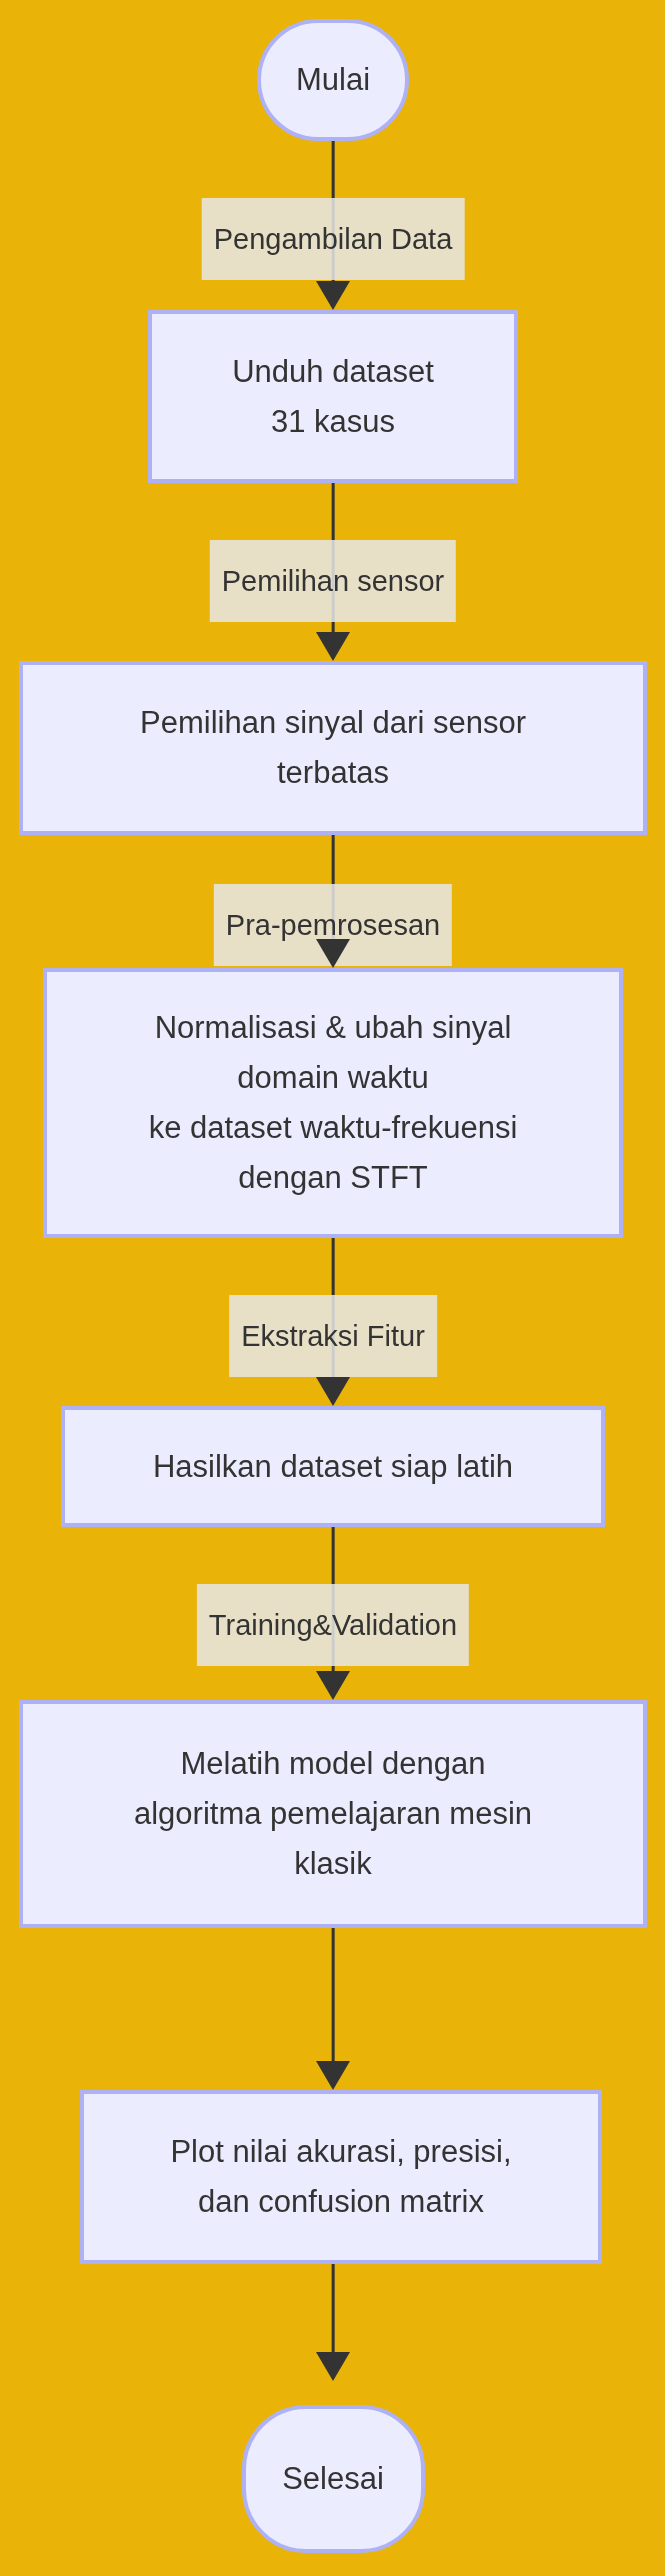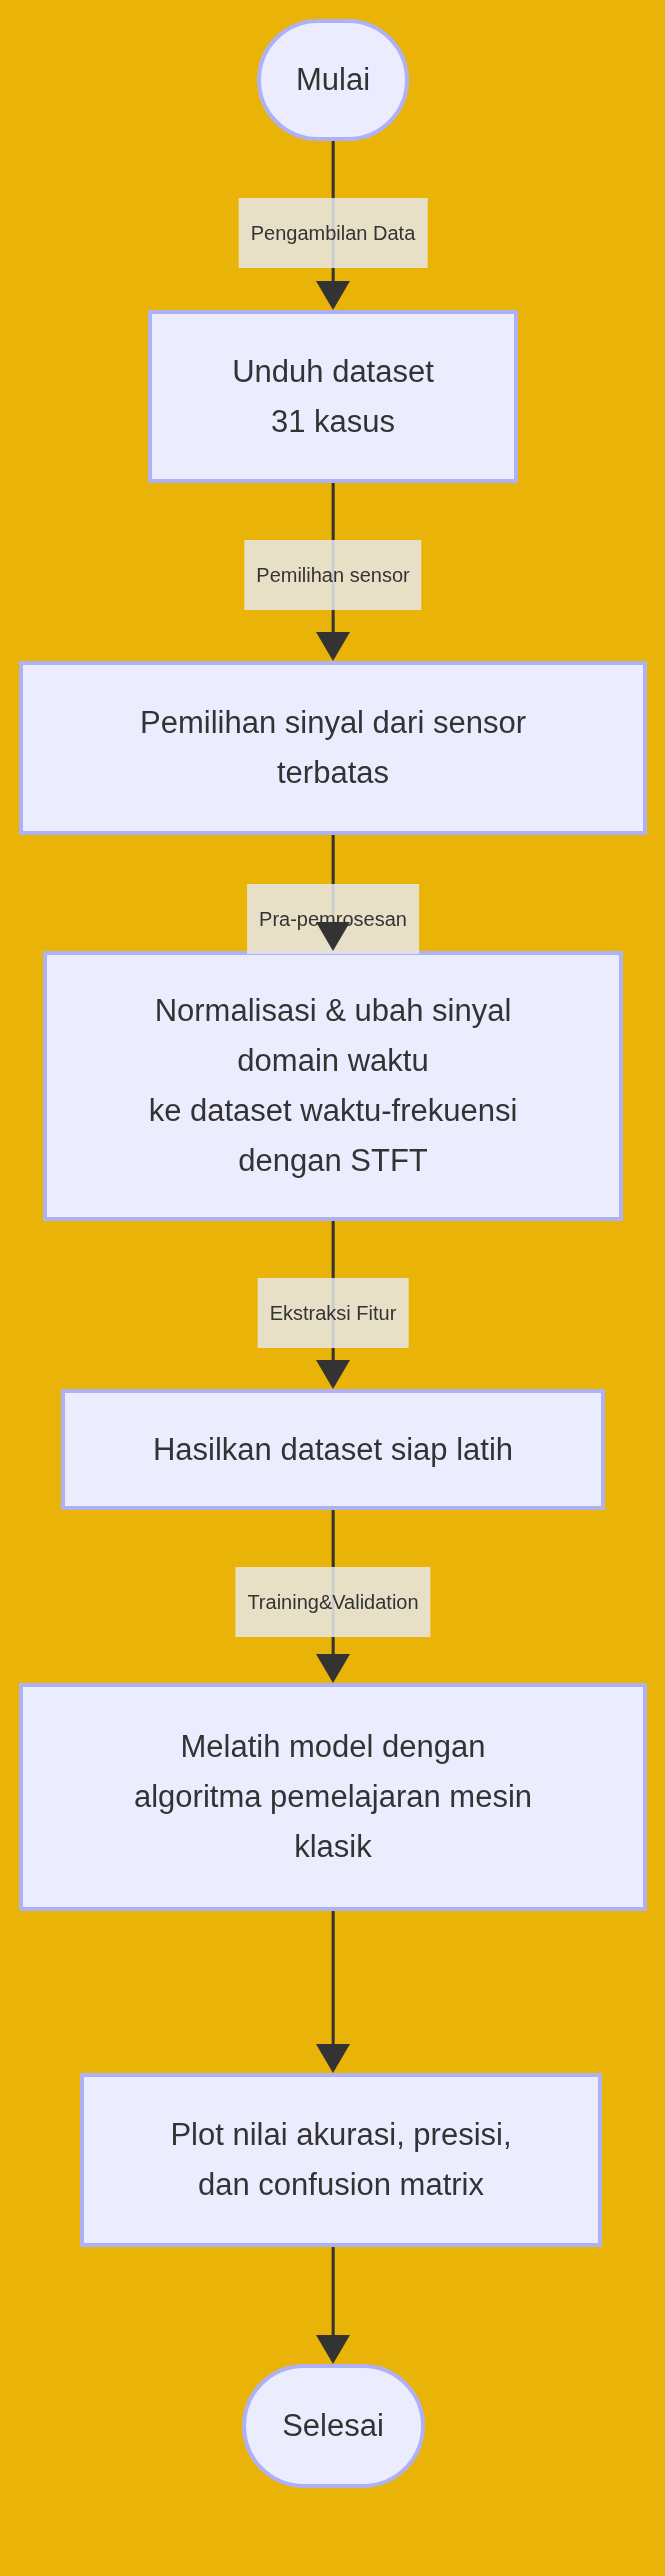--- a/index.html
+++ b/index.html
@@ -33,36 +33,36 @@
     flex-direction:column;
     align-items:center;
     justify-content:center;
     text-align:center;
     font-size:31px;
     line-height:50px;
     color:var(--text);
   }
   .stadium{border-radius:64px;}
   .stadium-start{width:152px;height:122px;}
-  .stadium-end{width:183px;height:124px;}
+  .stadium-end{width:183px;height:148px;margin-top:24px;}
   .box-1{width:370px;height:173px;}
   .box-2{width:628px;height:174px;}
   .box-3{width:580px;height:270px;}
   .box-4{width:544px;height:121px;}
   .box-5{width:628px;height:228px;align-items:flex-end;}
   .box-6{width:522px;height:174px;margin-left:16px;}
   .node-line{width:100%;}
   .connector{
     position:relative;
     flex:none;
     width:100%;
   }
   .c1{height:169px;}
   .c2{height:178px;}
-  .c3{height:116px;}
+  .c3{height:133px;}
   .c4{height:168px;}
   .c5{height:173px;}
   .c6{height:162px;}
   .c7{height:117px;}
   .edge-line{
     position:absolute;
     left:50%;
     top:0;
     bottom:4px;
     width:2.7px;
@@ -78,22 +78,22 @@
     border-left:17.4px solid transparent;
     border-right:17.4px solid transparent;
     border-top:29.5px solid var(--edge-line);
   }
   .edge-label{
     position:absolute;
     left:50%;
     top:57px;
     transform:translateX(-50%);
     background:rgba(232,232,232,0.85);
-    padding:14px 12px;
-    font-size:20px;
+    padding:20px 12px;
+    font-size:29px;
     line-height:42px;
     white-space:nowrap;
     color:var(--text);
   }
   .c3 .edge-label{top:49px;}
   .c6 .edge-label{top:54px;}
 </style>
 </head>
 <body>
 

